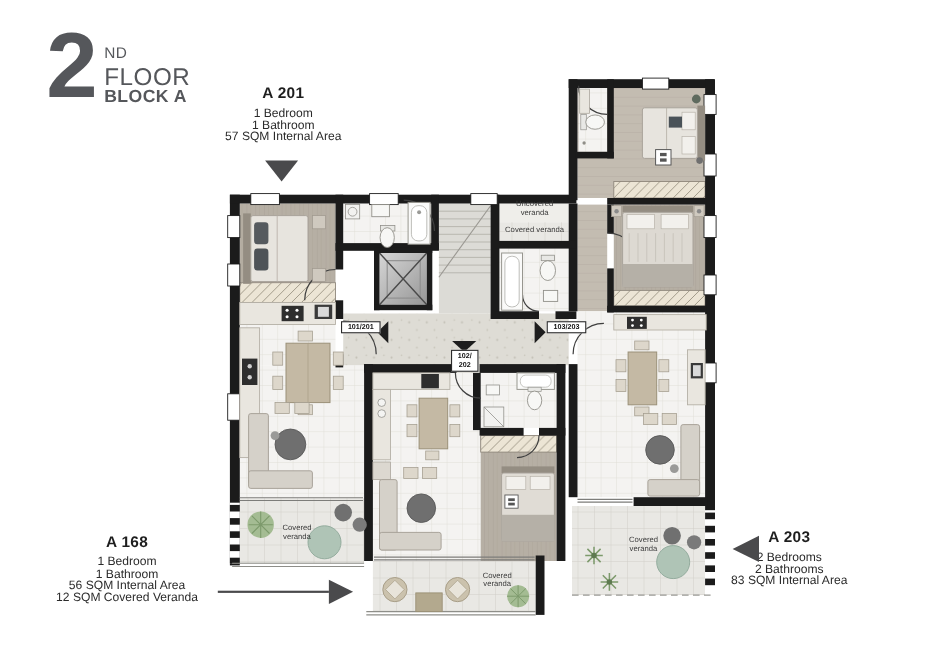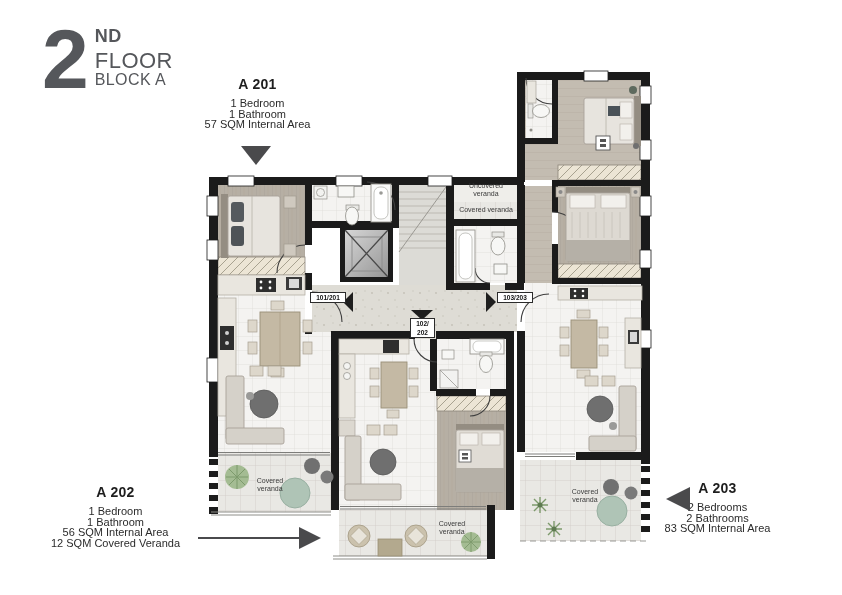--- a/index.html
+++ b/index.html
@@ -3,23 +3,23 @@
 <meta charset="utf-8">
 <style>
   html,body{margin:0;padding:0}
   body{width:842px;height:595px;position:relative;background:#fff;
        font-family:"Liberation Sans",sans-serif;overflow:hidden}
   .abs{position:absolute}
   
   .title{left:42px;top:26px;display:flex;color:#55575b}
   .title .num{font-size:84px;font-weight:bold;line-height:.8;letter-spacing:-2px}
   .title .words{margin-left:8px}
-  .title .ord{font-size:18px;font-weight:bold;letter-spacing:.5px}
+  .title .ord{font-size:14px;font-weight:normal;margin-top:14px;letter-spacing:.5px}
   .title .floor{font-size:22px;font-weight:normal;line-height:1.05;margin-top:2px;letter-spacing:.5px}
-  .title .block{font-size:16px;font-weight:normal;line-height:1.05;letter-spacing:.4px}
+  .title .block{font-size:16px;font-weight:bold;line-height:1.05;letter-spacing:.4px}
   
   .unit{position:absolute;text-align:center;color:#1e1e1e;width:195px}
   .unit .uid{font-weight:bold;font-size:14px;margin-bottom:6px;letter-spacing:.3px}
   .unit .ln{font-size:11px;line-height:10.5px;color:#2b2b2b}
   #unit-a201{left:160px;top:76px}
   #unit-a202{left:18px;top:484px}
   #unit-a203{left:620px;top:480px}
   
   .arr-down{left:241px;top:146px;width:0;height:0;border-left:15px solid transparent;
             border-right:15px solid transparent;border-top:19px solid #4a4a4c}
@@ -418,21 +418,21 @@
 
 <div class="unit" id="unit-a201">
   <div class="uid">A 201</div>
   <div class="ln">1 Bedroom</div>
   <div class="ln">1 Bathroom</div>
   <div class="ln">57 SQM Internal Area</div>
 </div>
 <div class="abs arr-down"></div>
 
 <div class="unit" id="unit-a202">
-  <div class="uid">A 202</div>
+  <div class="uid">A 168</div>
   <div class="ln">1 Bedroom</div>
   <div class="ln">1 Bathroom</div>
   <div class="ln">56 SQM Internal Area</div>
   <div class="ln">12 SQM Covered Veranda</div>
 </div>
 <div class="abs arr-line"></div>
 <div class="abs arr-right"></div>
 
 <div class="unit" id="unit-a203">
   <div class="uid">A 203</div>

